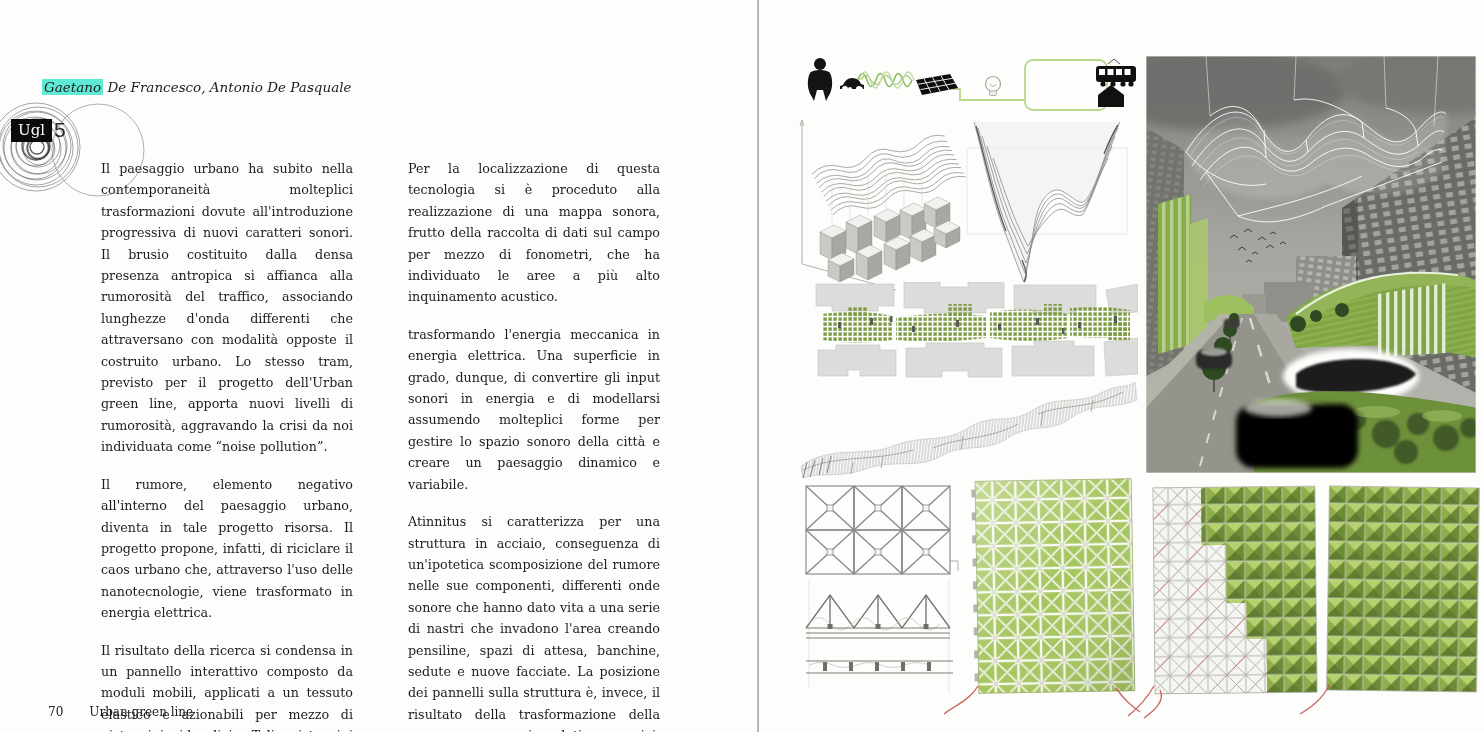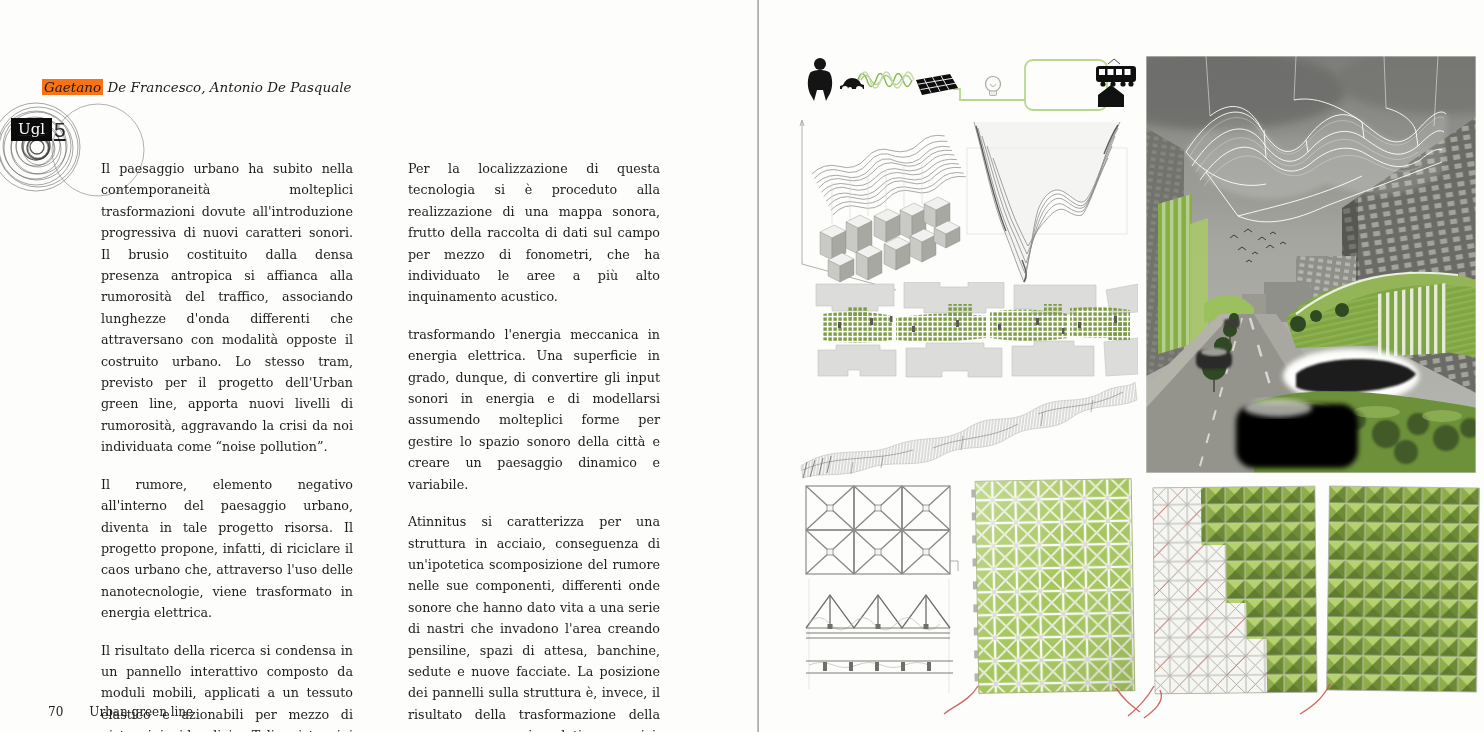--- a/index.html
+++ b/index.html
@@ -6,22 +6,22 @@
   .page-root{position:relative;width:1484px;height:732px;background:#fdfdfc;overflow:hidden;
              font-family:"DejaVu Serif",serif;color:#1c1c1c;}
   .gutter{position:absolute;left:757px;top:0;width:2px;height:732px;
           background:linear-gradient(to right,#ececec,#8c8c8c 55%,#dcdcdc);}
   
   .title-line{position:absolute;left:42px;top:42px;white-space:nowrap;}
   .title-main{font-family:"Liberation Sans",sans-serif;font-size:21px;font-weight:500;
               letter-spacing:1px;color:#101010;}
   .title-rest{font-size:15px;color:#101010;}
   .authors{position:absolute;left:42px;top:79px;font-style:italic;font-size:13.5px;}
-  .hl{background:#f97316;padding:0 2px;}
-  .badge{position:absolute;left:11px;top:118px;display:flex;align-items:flex-start;z-index:3;text-decoration:underline;}
+  .hl{background:#5eead4;padding:0 2px;}
+  .badge{position:absolute;left:11px;top:118px;display:flex;align-items:flex-end;z-index:3;}
   .badge-box{background:#0b0b0b;color:#fff;font-size:15px;padding:2px 7px 3px 7px;}
   .badge-num{font-family:"Liberation Sans",sans-serif;font-size:21px;font-weight:300;
              color:#2b2b2b;margin-left:2px;}
   .col{position:absolute;top:142px;width:284px;text-align:justify;font-size:12.7px;
        line-height:21.4px;color:#1d1d1d;}
   .col p{margin:16px;}
   .col-1{left:85px;}
   .col-2{left:392px;}
   .footer-l{position:absolute;left:48px;top:705px;font-size:12px;color:#222;}
   .footer-l .num{display:inline-block;margin-right:26px;}

